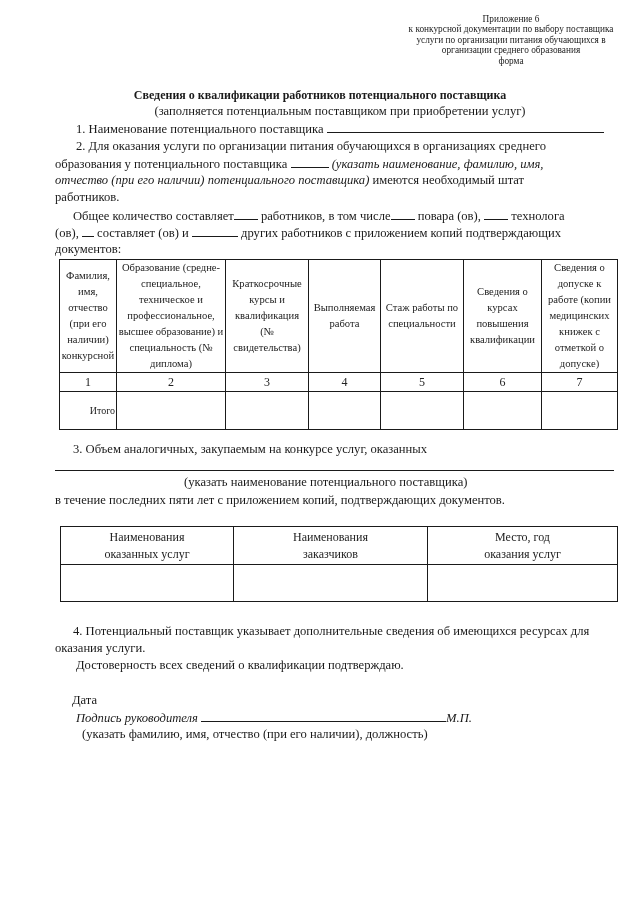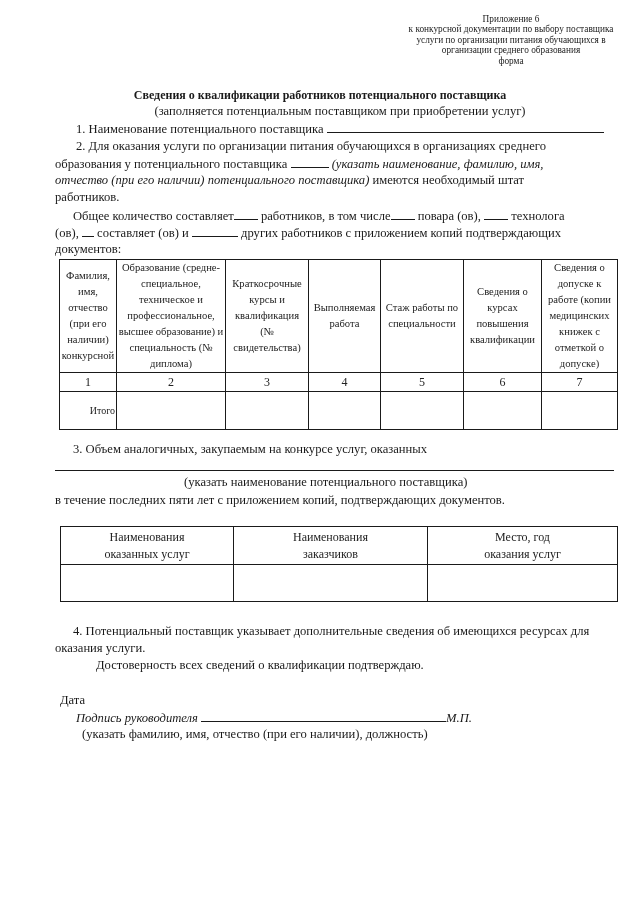--- a/index.html
+++ b/index.html
@@ -200,20 +200,20 @@
   <tr class="body">
     <td></td>
     <td></td>
     <td></td>
   </tr>
 </tbody>
   </table>
 
 <div class="abs line" style="left:73px; top:624px;">4. Потенциальный поставщик указывает дополнительные сведения об имеющихся ресурсах для</div>
 <div class="abs line" style="left:55px; top:641px;">оказания услуги.</div>
-<div class="abs line" style="left:76px; top:658px;margin-left:20px;">Достоверность всех сведений о квалификации подтверждаю.</div>
-
-<div class="abs line" style="left:60px; top:693px;text-align:center;">Дата</div>
+<div class="abs line" style="left:76px; top:658px;">Достоверность всех сведений о квалификации подтверждаю.</div>
+
+<div class="abs line" style="left:72px; top:693px;text-align:center;">Дата</div>
 <div class="abs line" style="left:76px; top:710px;font-style:italic;">
   <span>Подпись руководителя</span>
   <span class="uline" style="width:245px;"></span><span>М.П.</span>
 </div>
 <div class="abs line" style="left:82px; top:727px;">(указать фамилию, имя,  отчество (при его  наличии), должность)</div>
 
 </body></html>

